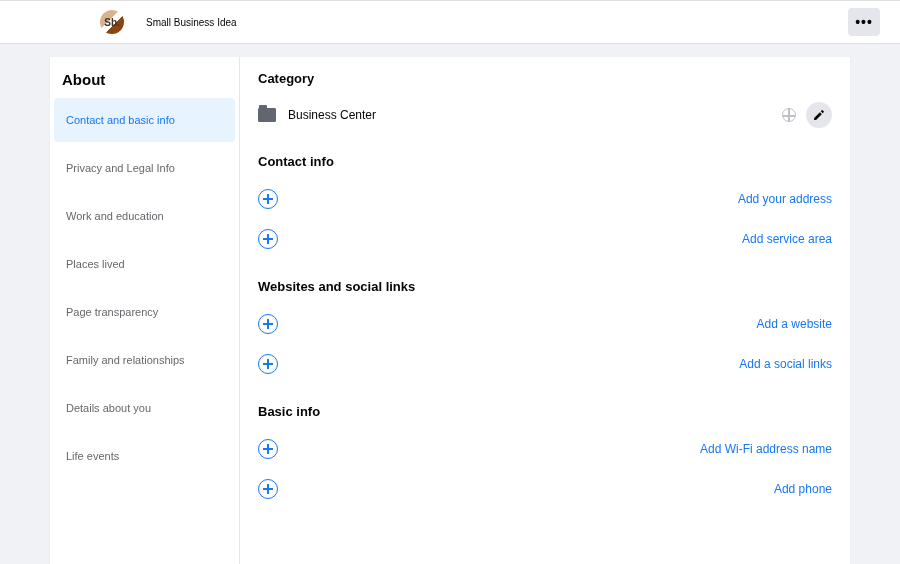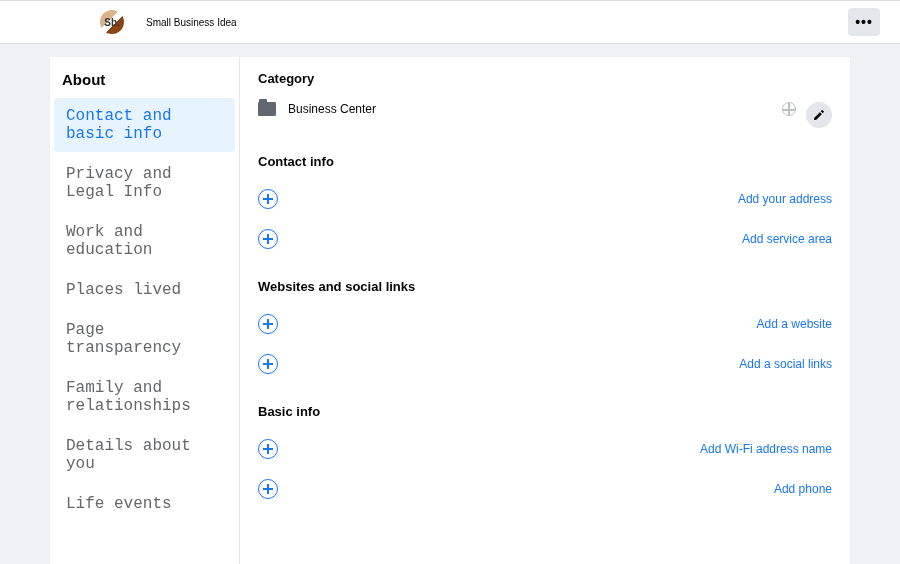--- a/index.html
+++ b/index.html
@@ -43,46 +43,45 @@
       width: 190px;
       border-right: 1px solid #e4e6eb;
       padding-top: 10px;
       flex-shrink: 0;
     }
     .sidebar-heading {
       font-size: 15px; font-weight: 700; color: #050505;
       padding: 4px 12px 10px 12px;
     }
     .sidebar-item {
-      font-size: 16px; color: #65676b;
-      padding: 9px 12px;
+      font-size: 11px; color: #65676b;
+      padding: 16px 12px;
       cursor: pointer;
       border-radius: 4px;
       margin: 0 4px 4px 4px;
-      font-family: Liberation Mono, monospace;
     }
     .sidebar-item.active {
       background: #e7f3ff;
       color: #1877f2;
       font-weight: 500;
     }
     
     .main {
       flex: 1;
       padding: 10px 18px;
       overflow-y: auto;
     }
     .sec-title {
       font-size: 13px; font-weight: 600; color: #050505;
       margin-top: 4px; margin-bottom: 10px;
     }
     .sec-title.spaced { margin-top: 20px; }
     
     .row {
-      display: flex; align-items: flex-start;
+      display: flex; align-items: center;
       padding: 6px 0;
     }
     .cat-icon {
       width: 18px; height: 14px;
       background: #606770; border: 1px solid #606770; border-radius: 1px;
       margin-right: 12px; position: relative;
     }
     .cat-icon::before {
       content:''; position:absolute; top:-4px; left:0;
       width:8px; height:3px; background:#606770; border-radius:1px 1px 0 0;

